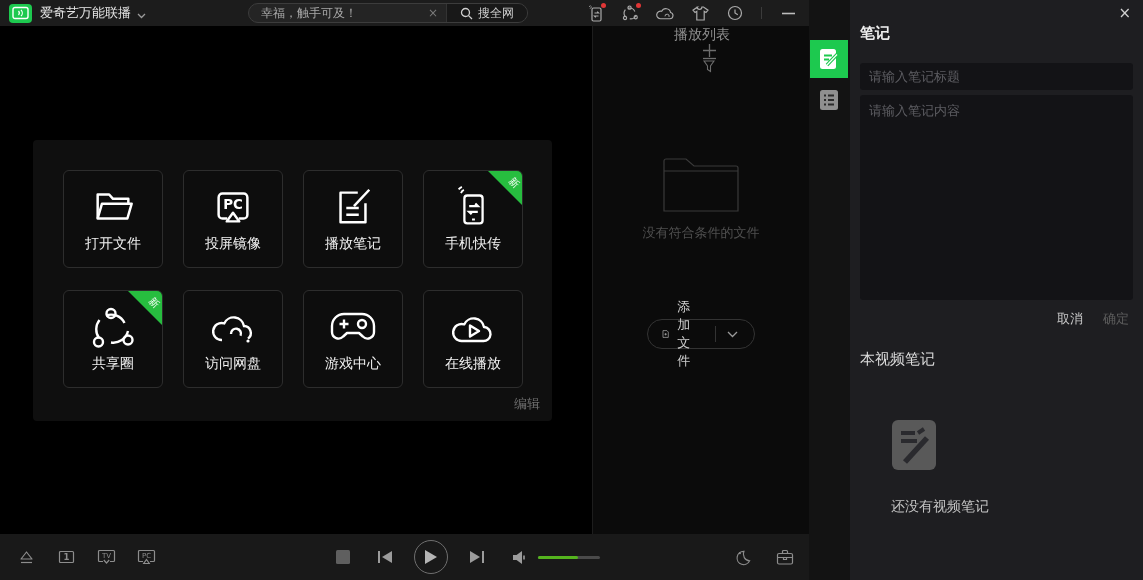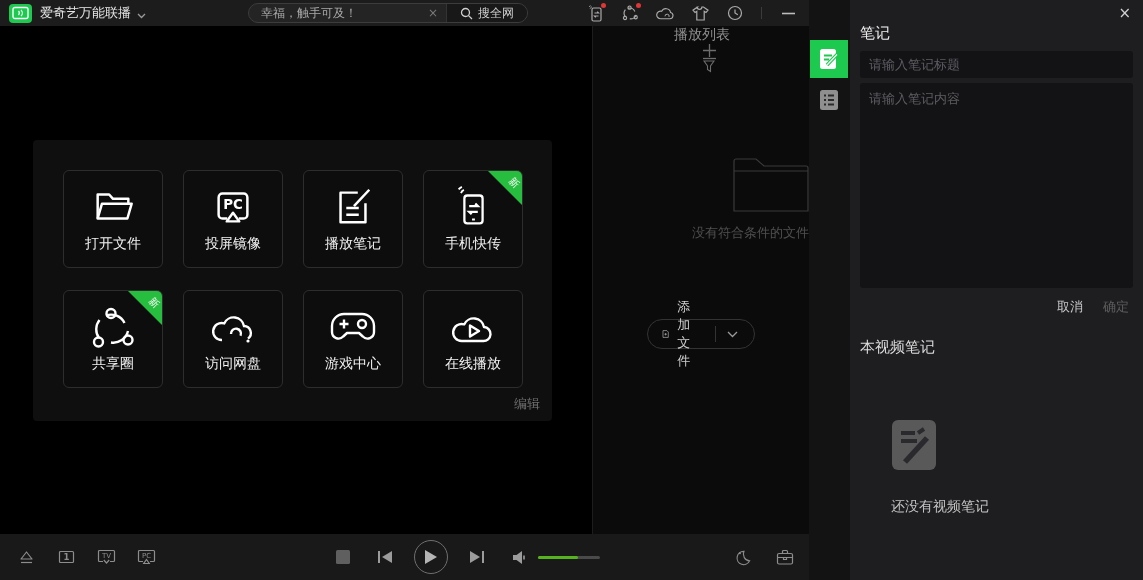--- a/index.html
+++ b/index.html
@@ -46,21 +46,21 @@
                      transform:rotate(45deg); display:block; }
   .edit-link { position:absolute; right:12px; bottom:8px; color:#6f6f6f; font-size:13px; cursor:pointer; }
 
   
   .playlist { position:absolute; left:592px; top:26px; width:217px; height:508px;
               background:#0b0b0b; border-left:1px solid #1d1d1d; }
   .pl-head { display:flex; align-items:center; height:34px; padding:0 14px 0 16px;flex-direction:column; }
   .pl-title { color:#8f8f8f; font-size:14px; flex:1; }
   .pl-head .plic { width:18px; height:18px; margin-left:14px; display:flex; align-items:center;
                    justify-content:center; color:#6d6d6d; cursor:pointer; }
-  .pl-empty { position:absolute; left:0; top:128px; width:100%; text-align:right; }
+  .pl-empty { position:absolute; left:0; top:128px; width:100%; text-align:center; }
   .pl-empty-text { color:#4f4f4f; font-size:13px; margin-top:8px; }
   .add-file-btn { position:absolute; left:50%; transform:translateX(-50%); top:293px; height:30px;
                   border:1px solid #333; border-radius:15px; display:flex; align-items:center;
                   padding:0 4px 0 14px; cursor:pointer; background:transparent; }
   .add-file-btn .afb-label { color:#cfcfcf; font-size:13px; margin:0 12px 0 8px; }
   .afb-div { width:1px; height:16px; background:#333; }
   .afb-arrow { padding:0 12px; display:flex; align-items:center; }
 
   
   .bottombar { position:absolute; left:0; top:534px; width:809px; height:46px; background:#191919; }
@@ -78,21 +78,21 @@
   
   .strip { position:absolute; left:809px; top:0; width:41px; height:580px; background:#131313; }
   .strip-tab { width:38px; height:38px; margin:0 0 3px 1px; display:flex; align-items:center;
                justify-content:center; cursor:pointer; }
   .strip-tab.active { background:#1dc94f; }
   .strip-spacer { height:40px; }
 
   
   .notes { position:absolute; left:850px; top:0; width:293px; height:580px; background:#1e1e21; }
   .notes-close { position:absolute; right:12px; top:4px; color:#cfcfcf; font-size:15px; cursor:pointer; }
-  .notes-title { color:#ededed; font-size:15px; margin:24px 0 8px 10px; }
+  .notes-title { color:#ededed; font-size:15px; margin:24px 0 20px 10px;font-weight:bold; }
   .note-input { display:block; width:273px; margin:0 auto; background:#131316; border:none; outline:none;
                 border-radius:3px; color:#ddd; font-size:13px; padding:6px 9px; font-family:inherit; }
   .note-input::placeholder, .note-area::placeholder { color:#5d5d62; }
   .note-area { display:block; width:273px; height:205px; margin:5px auto 0; background:#131316; border:none;
                outline:none; border-radius:3px; color:#ddd; font-size:13px; padding:7px 9px;
                resize:none; font-family:inherit; }
   .note-btns { display:flex; justify-content:flex-end; gap:20px; padding:10px 14px 0 0; }
   .note-btns .cancel { color:#c9c9c9; font-size:13px; cursor:pointer; }
   .note-btns .confirm { color:#5e5e5e; font-size:13px; cursor:pointer; }
   .notes-section-title { color:#dcdcdc; font-size:15px; margin:22px 0 0 10px; }

